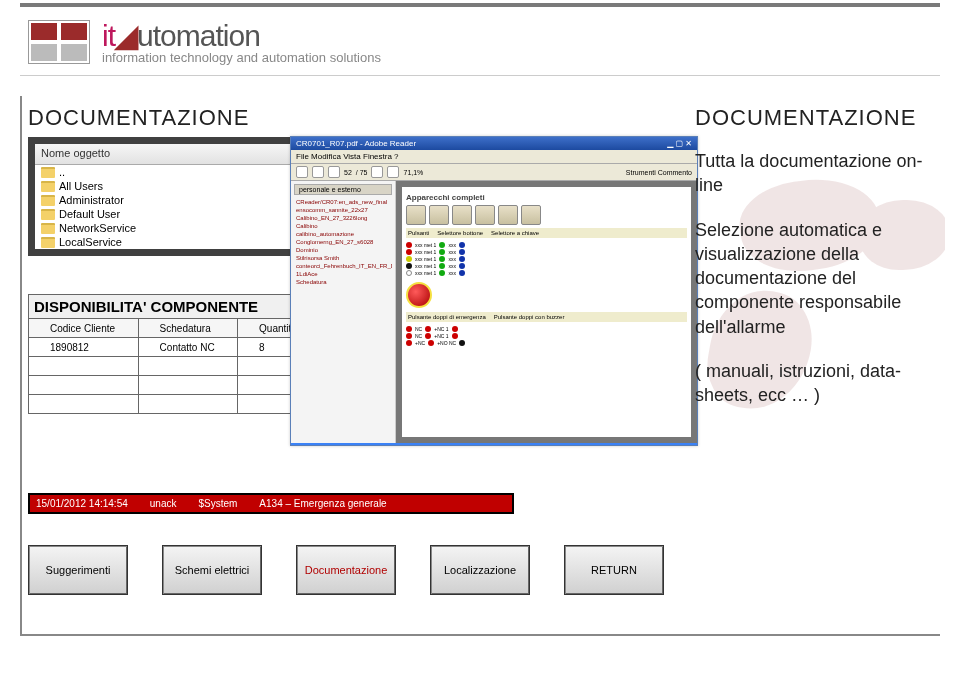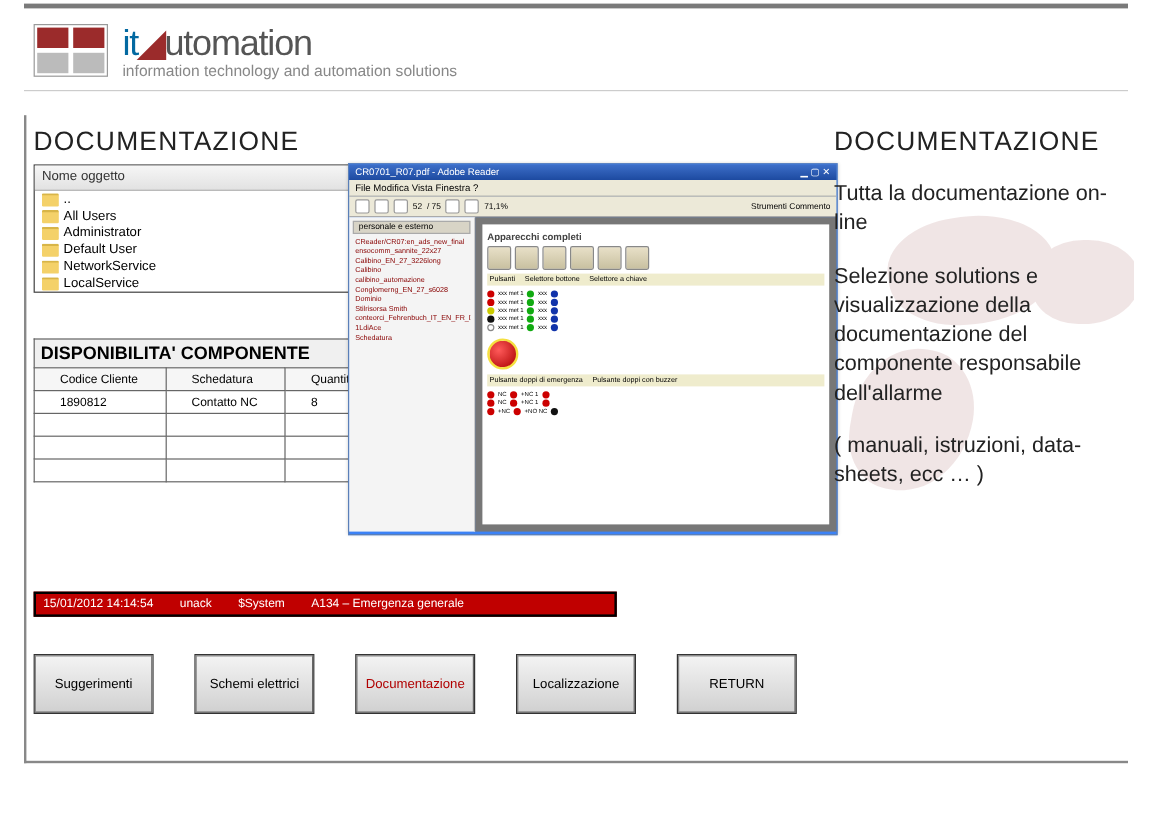--- a/index.html
+++ b/index.html
@@ -5,32 +5,32 @@
   * { box-sizing: border-box; margin: 0; padding: 0; }
   body { width: 960px; height: 683px; font-family: Arial, sans-serif; background: #fff; position: relative; }
 
   .logo-area { position: absolute; top: 18px; left: 28px; display: flex; align-items: center; gap: 12px; }
   .logo-box { width: 62px; height: 44px; border: 1px solid #999; background: #fff; display: flex; flex-direction: column; }
   .logo-row { flex: 1; display: flex; }
   .lg-red { flex: 1; background: #9b2b2b; margin: 2px; }
   .lg-gray { flex: 1; background: #bbb; margin: 2px; }
   .logo-text { display: flex; flex-direction: column; }
   .brand { font-size: 30px; font-weight: normal; color: #555; letter-spacing: -1px; }
-  .brand .it { color: #0369a1; }
+  .brand .it { color: #be185d; }
   .brand .slash { color: #9b2b2b; font-weight: bold; }
   .tagline { font-size: 13px; color: #888; margin-top: -3px; }
 
   .hr-top { position: absolute; top: 3px; left: 20px; right: 20px; height: 4px; background: #7a7a7a; }
   .hr-logo { position: absolute; top: 75px; left: 20px; right: 20px; height: 1px; background: #ccc; }
 
   
   .left-col { position: absolute; top: 105px; left: 28px; width: 486px; }
   .heading-left { font-size: 22px; letter-spacing: 1px; color: #222; margin-bottom: 6px; }
 
-  .file-browser { width: 400px; border: 1px solid #404040; background: #fff; font-size: 11px; }
+  .file-browser { width: 400px; border: 7px solid #404040; background: #fff; font-size: 11px; }
   .fb-header { background: linear-gradient(#f6f6f6,#e2e2e2); padding: 3px 6px; border-bottom: 1px solid #aaa; display: flex; justify-content: space-between; }
   .fb-header span { color: #333; }
   .fb-arrow { width: 14px; height: 14px; background: #e8c34a; border-radius: 2px; display: inline-flex; align-items: center; justify-content: center; font-size: 10px; color: #6a4; }
   .fb-row { display: flex; align-items: center; gap: 4px; padding: 1px 6px; }
   .folder-icon { width: 14px; height: 11px; background: #f4d169; border-radius: 1px; display: inline-block; border-top: 2px solid #d8b548; }
 
   .table-block { margin-top: 38px; width: 400px; }
   .dispo-title { background: #f0f0f0; padding: 3px 5px; font-size: 15px; font-weight: bold; border: 1px solid #666; border-bottom: none; }
   table.dispo { width: 100%; border-collapse: collapse; font-size: 10px; }
   table.dispo th, table.dispo td { border: 1px solid #666; padding: 3px 21px; text-align: left; height: 19px; }
@@ -299,21 +299,21 @@
 <div class="alarm-bar">
   <span>15/01/2012 14:14:54</span>
   <span>unack</span>
   <span>$System</span>
   <span>A134 – Emergenza generale</span>
 </div>
 
 <div class="right-col">
   <div class="heading-right">DOCUMENTAZIONE</div>
   <div class="para">Tutta la documentazione on-line</div>
-  <div class="para">Selezione solutions e visualizzazione della documentazione del componente responsabile dell'allarme</div>
+  <div class="para">Selezione automatica e visualizzazione della documentazione del componente responsabile dell'allarme</div>
   <div class="para">( manuali, istruzioni, data-sheets, ecc … )</div>
 </div>
 
 <div class="btn-row">
   <div class="nav-btn">Suggerimenti</div>
   <div class="nav-btn">Schemi elettrici</div>
   <div class="nav-btn red">Documentazione</div>
   <div class="nav-btn">Localizzazione</div>
   <div class="nav-btn">RETURN</div>
 </div>

